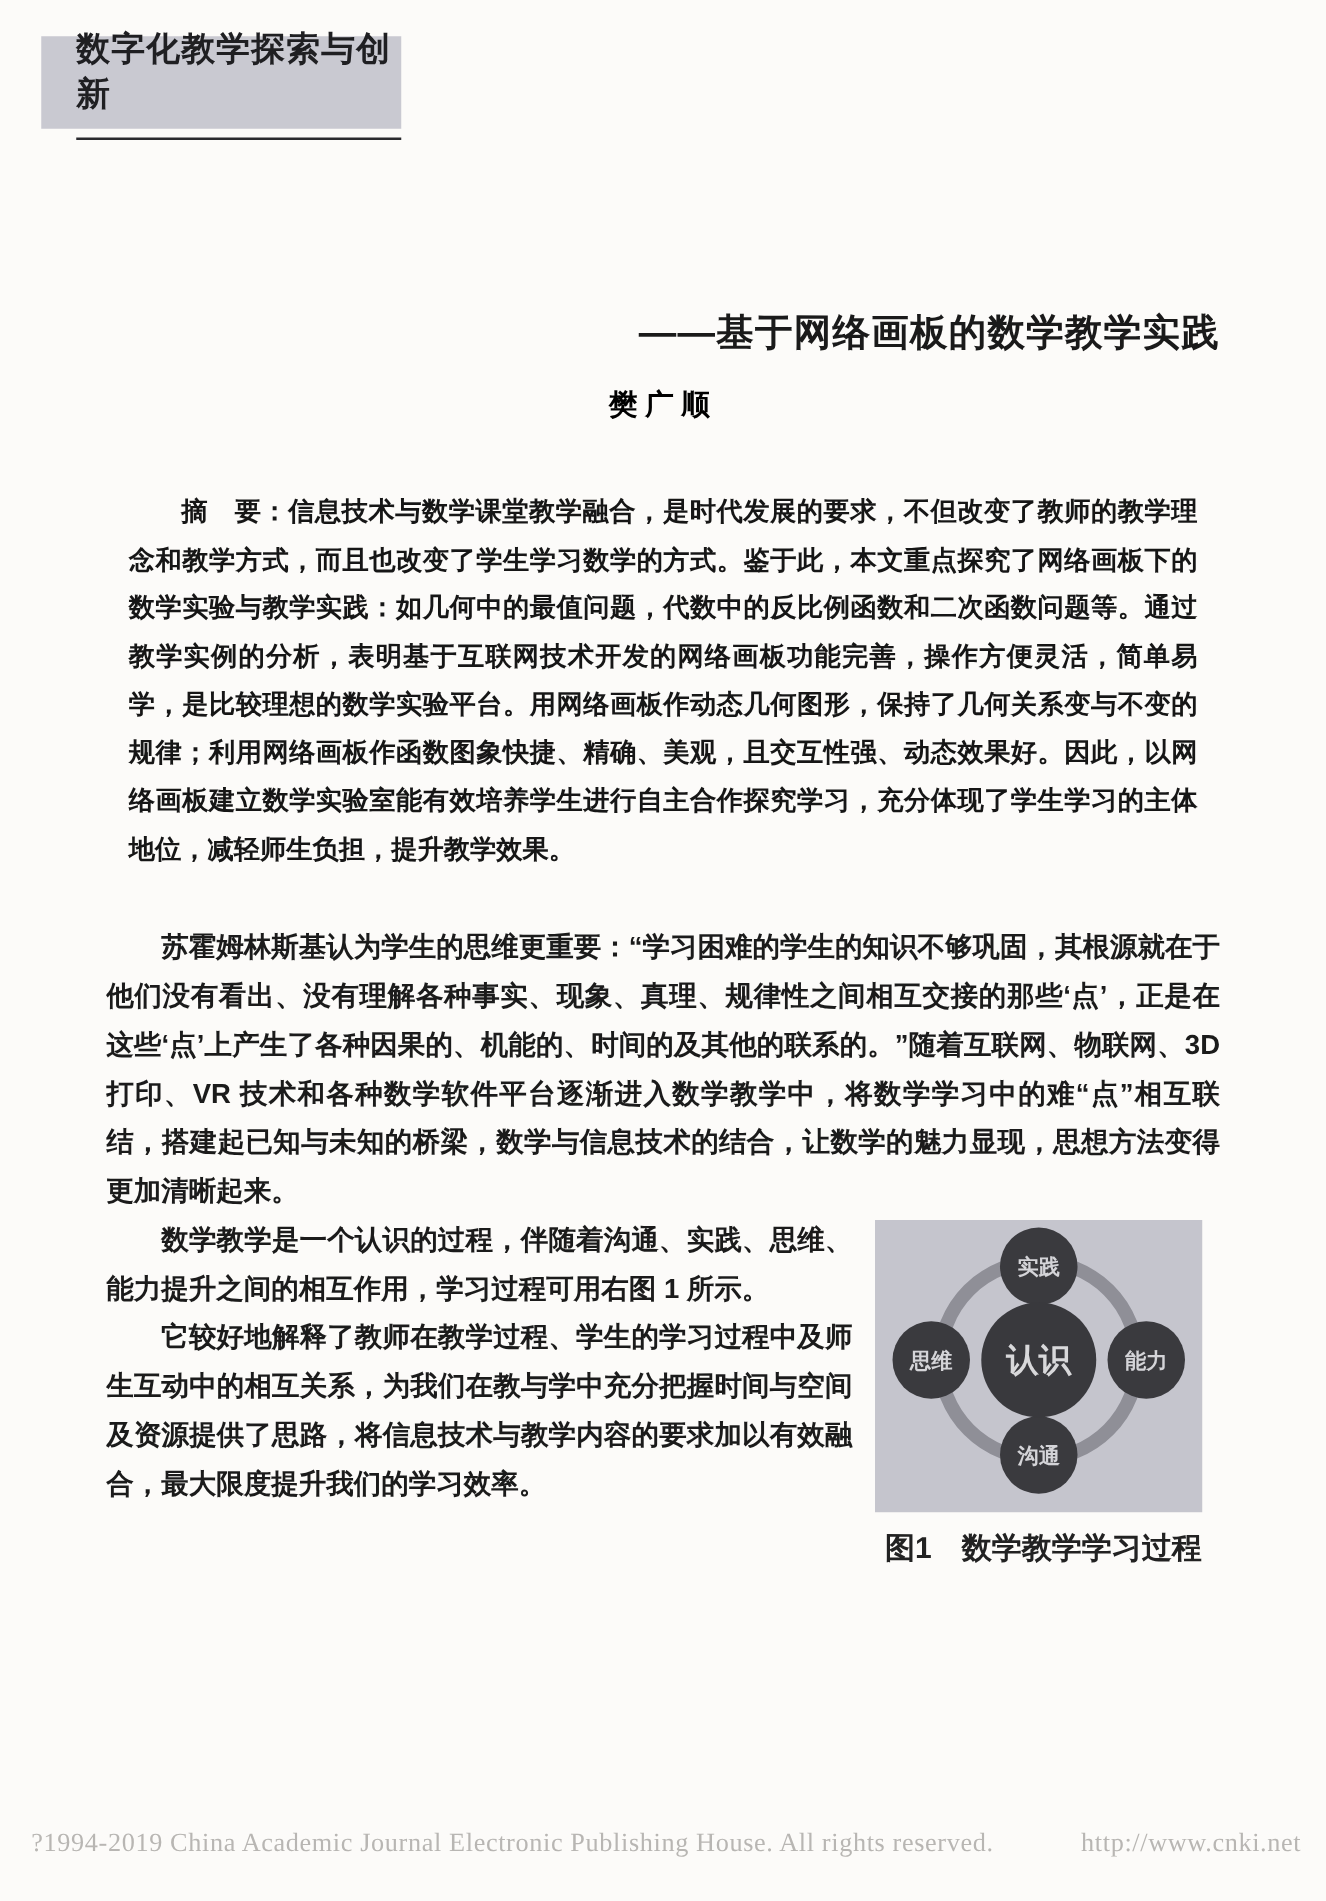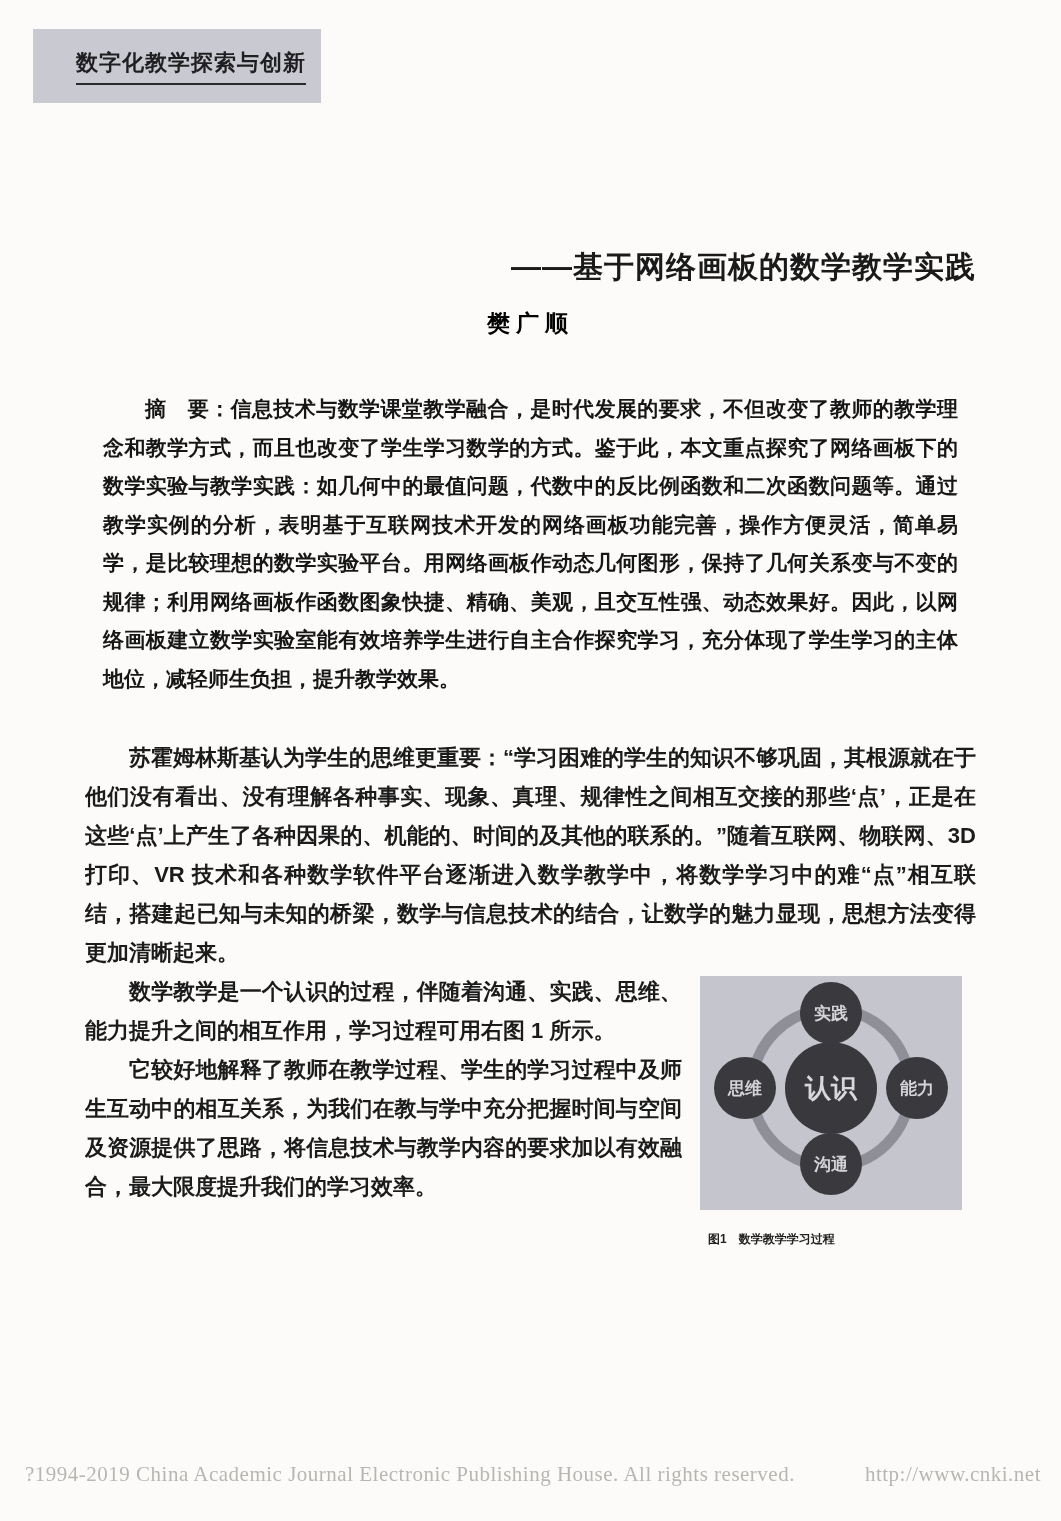--- a/index.html
+++ b/index.html
@@ -18,24 +18,24 @@
   }
   
   .category-tag{
     position:absolute;left:33px;top:29px;
     width:288px;height:74px;
     background:#c9c9d1;
     display:flex;align-items:center;justify-content:center;
     box-sizing:border-box;
   }
   .category-tag span{
-    font-weight:bold;font-size:22px;color:#1f1f22;
+    font-weight:bold;font-size:27px;color:#1f1f22;
     letter-spacing:1px;
     border-bottom:2px solid #2a2a2e;
-    padding-bottom:5px;
+    padding-bottom:17px;
     margin-left:28px;
   }
   
   .content{
     padding:212px 85px 0 85px;
     box-sizing:border-box;
   }
   h1.title{
     margin:0;text-align:center;
     font-size:37px;line-height:46px;
@@ -87,21 +87,21 @@
     float:right;
     width:276px;
     margin:4px 0 6px 18px;
   }
   .figure-box{
     width:262px;height:234px;
     display:block;
   }
   .figure-caption{
     margin-top:16px;
-    font-size:12px;line-height:26px;
+    font-size:24px;line-height:26px;
     font-weight:bold;color:#222;
     text-indent:0;
     padding-left:8px;
     text-align:left;
   }
   
   .page-number{
     position:absolute;left:0;top:1408px;width:100%;
     text-align:center;
     font-size:24px;font-weight:bold;color:#2a2a2a;

